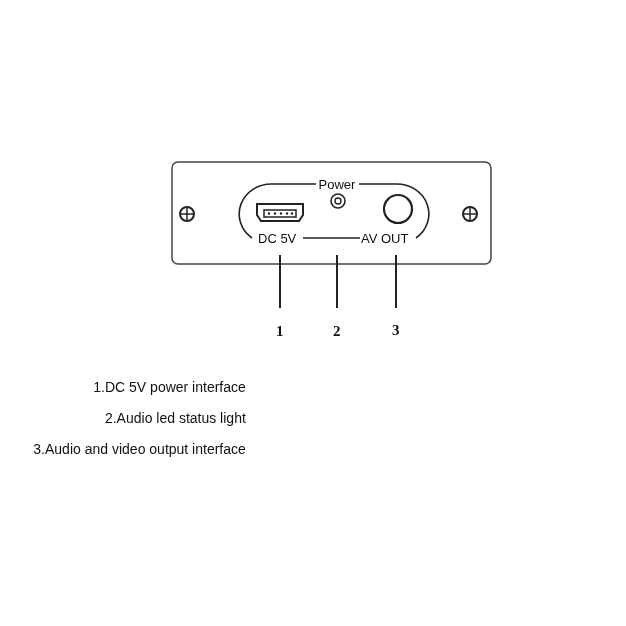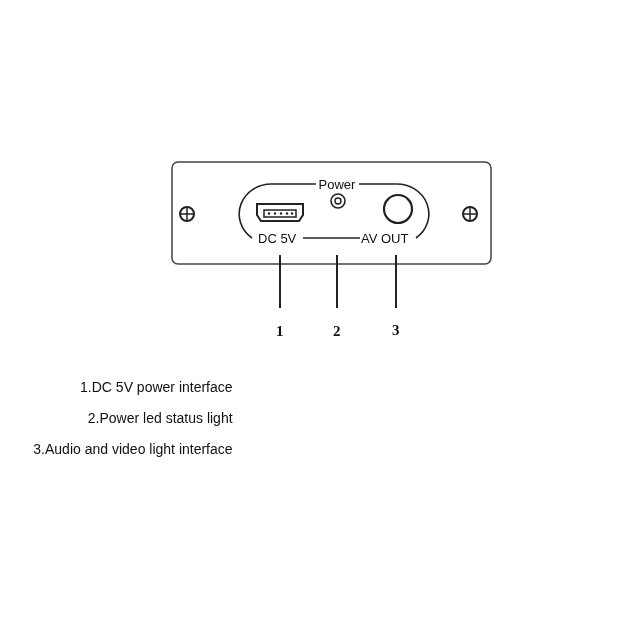--- a/index.html
+++ b/index.html
@@ -61,15 +61,15 @@
     <line x1="396" y1="255" x2="396" y2="308" stroke="#222" stroke-width="2"></line>
   </svg>
 
   <span class="num" style="left:276px; top:323px;">1</span>
   <span class="num" style="left:333px; top:323px;">2</span>
   <span class="num" style="left:392px; top:322px;">3</span>
 </div>
 
 <ul class="legend">
   <li><span class="idx">1.</span><span>DC 5V power interface</span></li>
-  <li><span class="idx">2.</span><span>Power led status light</span></li>
-  <li><span class="idx">3.</span><span>Audio and video light interface</span></li>
+  <li><span class="idx">2.</span><span>Audio led status light</span></li>
+  <li><span class="idx">3.</span><span>Audio and video output interface</span></li>
 </ul>
 
 </body></html>

